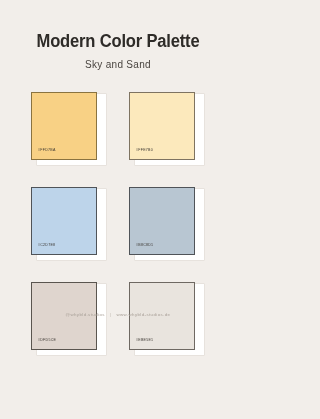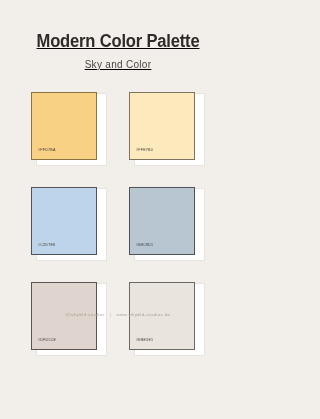--- a/index.html
+++ b/index.html
@@ -12,21 +12,20 @@
     overflow: hidden;
     font-family: "Liberation Sans", sans-serif;
     background: #f2eeea;
   }
   .poster {
     position: relative;
     width: 236px;
     height: 341px;
     background: #f2eeea;
     box-sizing: border-box;
-    text-decoration: underline;
   }
 
   
   .header {
     padding-top: 32px;
     text-align: center;
   }
   .title {
     font-family: "Liberation Sans Narrow", "Liberation Sans", sans-serif;
     font-size: 18px;
@@ -112,21 +111,21 @@
     color: #bdb5ad;
   }
 </style>
 </head>
 <body style="background: rgb(242, 238, 234);">
 
 <div class="poster">
 
   <div class="header">
     <h1 class="title">Modern Color Palette</h1>
-    <p class="subtitle">Sky and Color</p>
+    <p class="subtitle">Sky and Sand</p>
   </div>
 
   <div class="grid">
 
     <div class="swatch-cell">
       <div class="paper"></div>
       <div class="chip" style="background: rgb(248, 209, 133); border-color: rgb(138, 115, 64);">
         <span class="hex">#FFD7BA</span>
       </div>
     </div>

